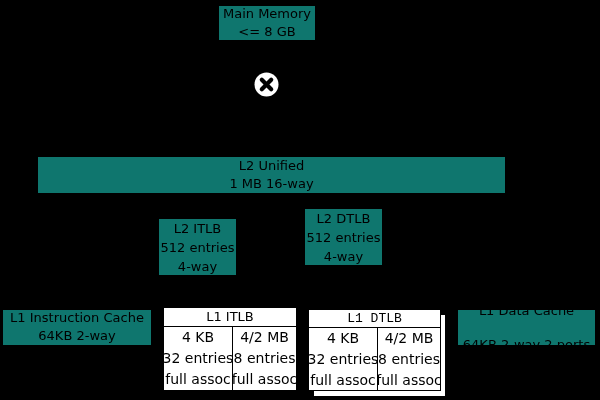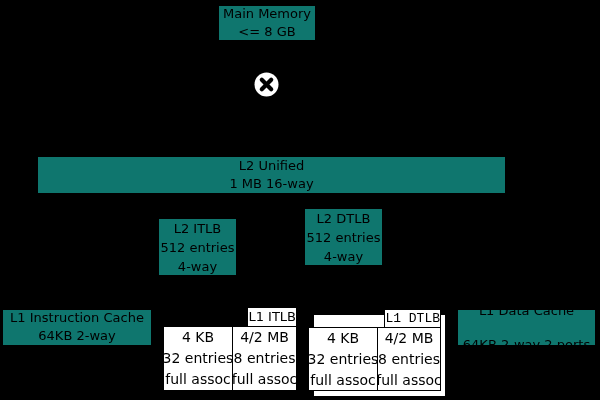--- a/index.html
+++ b/index.html
@@ -43,21 +43,20 @@
     position: absolute;
     left: 254px; top: 72px;
     width: 25px; height: 25px;
   }
 
   
   .tlb {
     position: absolute;
     display: flex;
     flex-direction: column;
-    align-items: flex-end;
   }
   #l1-itlb { left: 163px; top: 307px; width: 134px; }
   #l1-dtlb { left: 308px; top: 309px; width: 133px; z-index: 2; }
   .tlb-header {
     box-sizing: border-box;
     background: #ffffff;
     border: 1px solid #000000;
     text-align: center;
     font-size: 13px;
     height: 20px;

